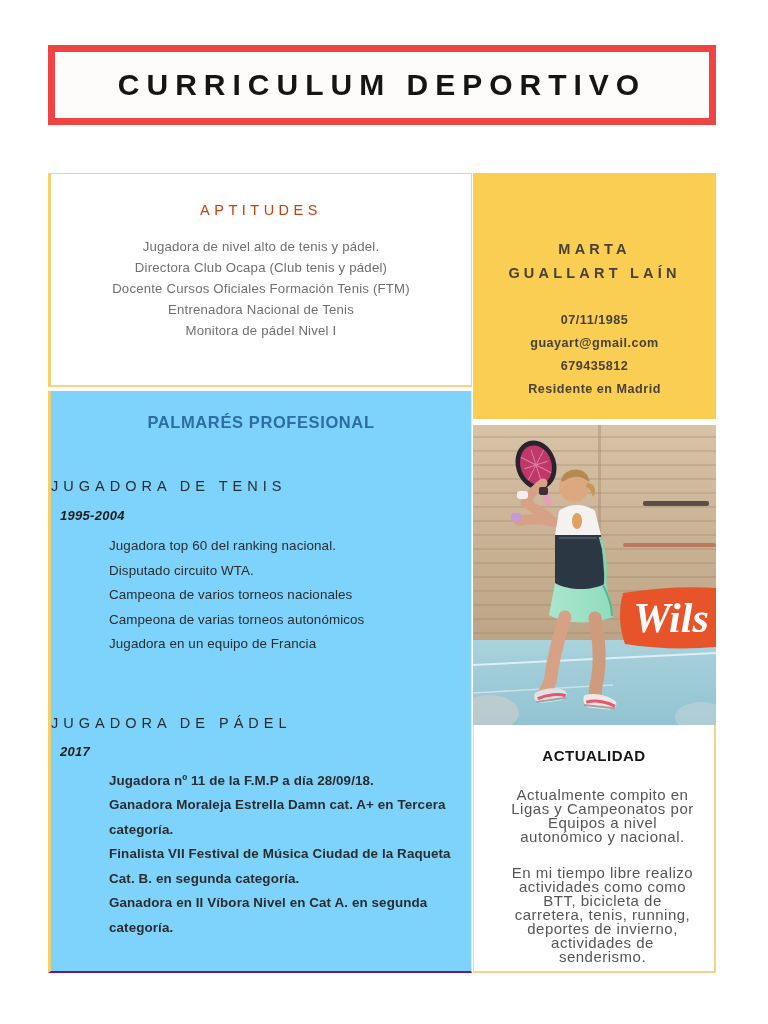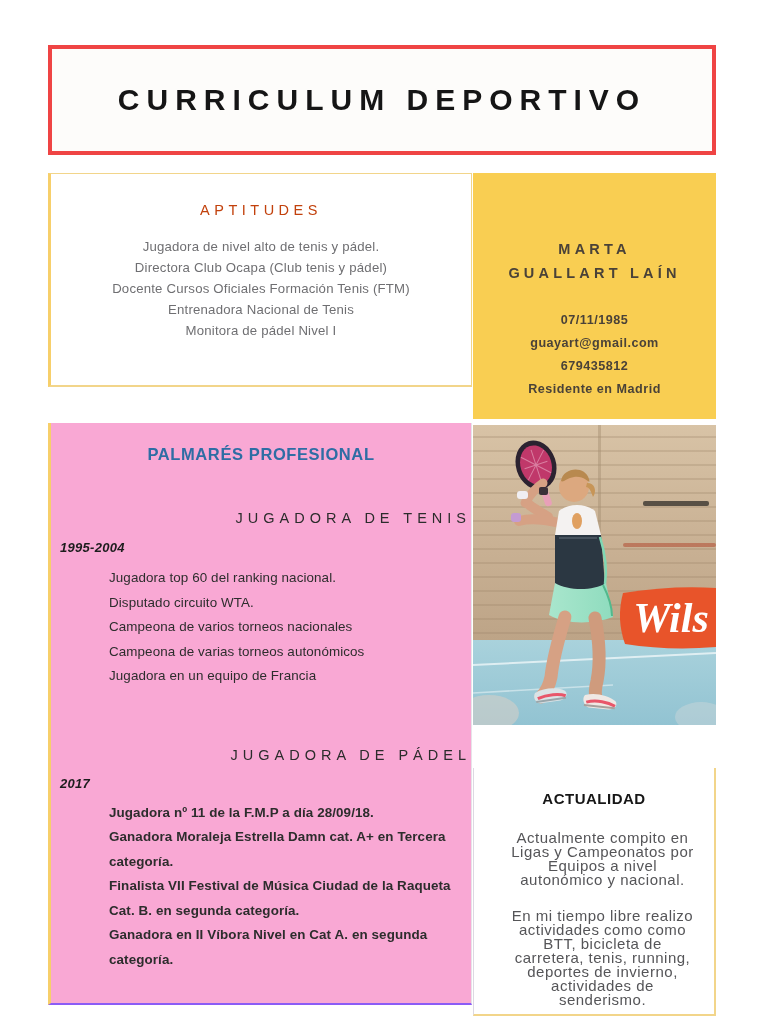--- a/index.html
+++ b/index.html
@@ -23,22 +23,22 @@
     height: 1024px;
     background: #ffffff;
   }
 
   
   .title-box {
     position: absolute;
     left: 48px;
     top: 45px;
     width: 668px;
-    height: 110px;
-    border: 4px solid #ef4444;
+    height: 80px;
+    border: 7px solid #ef4444;
     background: #fdfcfa;
     box-sizing: border-box;
     display: flex;
     align-items: center;
     justify-content: center;
   }
   .title-text {
     font-size: 30px;
     font-weight: 700;
     letter-spacing: 7px;
@@ -77,37 +77,36 @@
     letter-spacing: 0.2px;
   }
   .aptitudes-list div { white-space: nowrap; }
 
   .palmares-box {
     position: absolute;
     left: 48px;
     top: 391px;
     width: 424px;
     height: 582px;
-    background: #f9a8d4;
+    background: #7dd3fc;
     border-left: 3px solid #f7cf6a;
     border-right: 1px solid #e6e4e9;
-    border-bottom: 2px solid #8b5cf6;
-    box-sizing: border-box;
-    margin-top: 32px;
+    border-bottom: 2px solid #701a75;
+    box-sizing: border-box;
   }
   .palmares-title {
     text-align: center;
     font-size: 16.5px;
     font-weight: 700;
     color: #2e6da4;
     letter-spacing: 0.6px;
     margin-top: 22px;
   }
   .section-head {
-    text-align: right;
+    text-align: left;
     font-size: 14.5px;
     letter-spacing: 5px;
     color: #2c2c2c;
     font-weight: 400;
   }
   .year {
     font-size: 13px;
     font-weight: 700;
     font-style: italic;
     color: #1d1d1d;
@@ -166,21 +165,21 @@
     height: 300px;
     overflow: hidden;
     background: #bfae9a;
   }
   .photo-svg { display: block; width: 243px; height: 300px; }
 
   
   .actualidad-box {
     position: absolute;
     left: 473px;
-    top: 768px;
+    top: 725px;
     width: 243px;
     height: 248px;
     background: #ffffff;
     border-left: 1px solid #ddd9e2;
     border-right: 2px solid #f2d58a;
     border-bottom: 2px solid #f2d58a;
     box-sizing: border-box;
     text-align: center;
     padding: 22px 16px 0 16px;
   }

